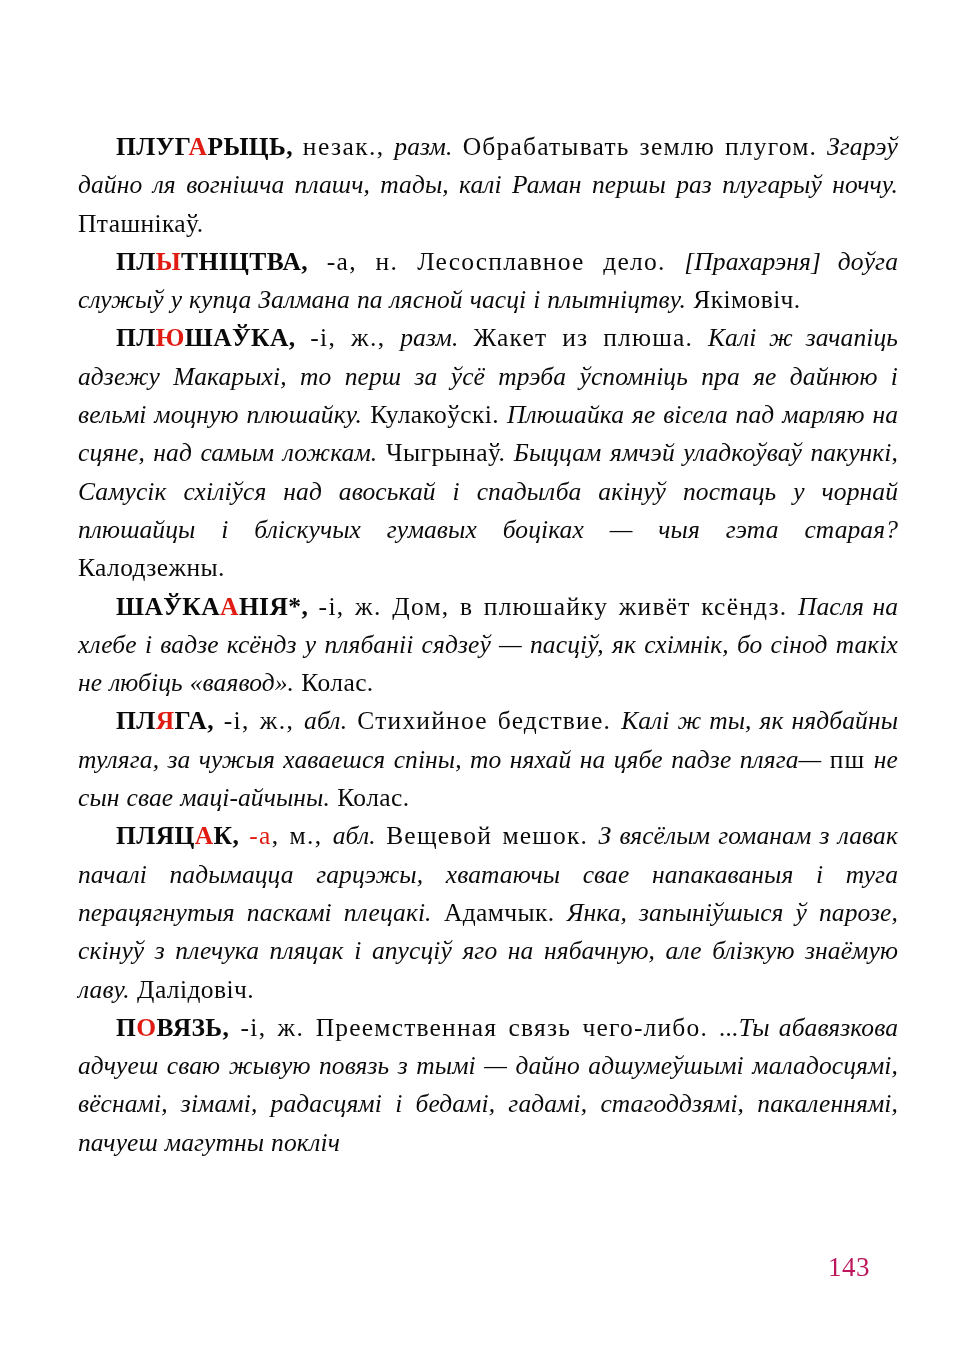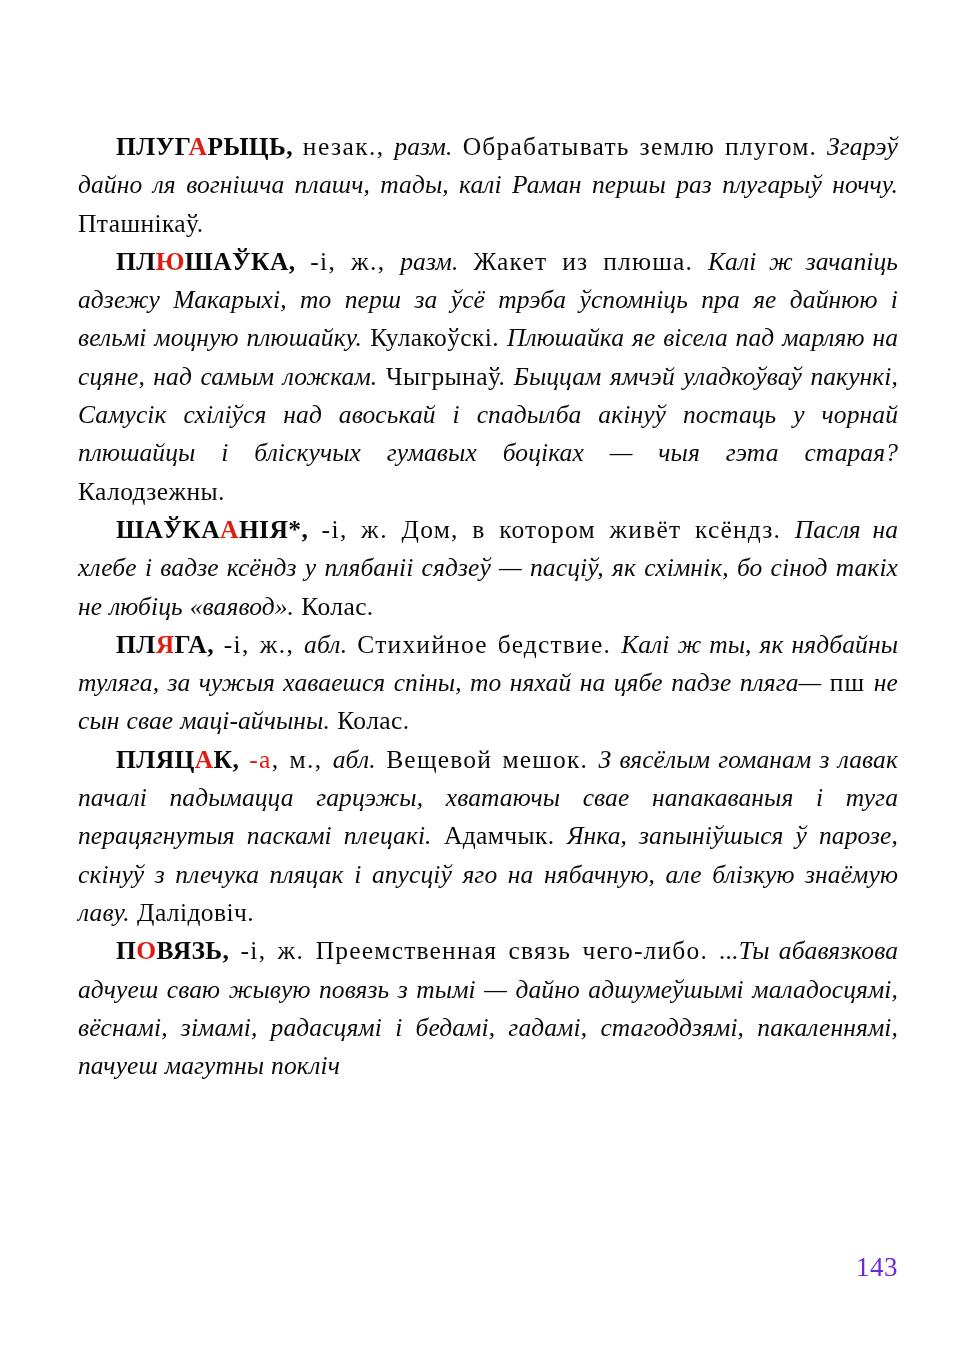--- a/index.html
+++ b/index.html
@@ -78,45 +78,48 @@
     font-style: normal;
     letter-spacing: 0.4px;
   }
   .upright-inline {
     font-style: normal;
     letter-spacing: 1.2px;
   }
 
   .pagenum {
     position: absolute;
-    right: 62px;
+    right: 90px;
     top: 1252px;
     font-size: 27px;
     font-family: "Liberation Serif", "DejaVu Serif", serif;
     letter-spacing: 0.5px;
-    color: #6d28d9;
+    color: #be185d;
   }
 </style>
 </head>
 <body>
 
 <div class="page">
   <div class="column">
 
     <p class="entry">
       <span class="hw"><span>ПЛУГ</span><span class="stress">А</span><span>РЫЦЬ</span></span><span class="hw">,</span><span class="gram"> незак., </span><span class="gram-it">разм.</span><span class="def"> Обрабатывать землю плугом. </span><span class="quote">Згарэў дайно ля вогнішча плашч, тады, калі Раман першы раз плугарыў ноччу.</span><span class="src"> Пташнікаў.</span>
     </p>
 
+    <p class="entry">
+      <span class="hw"><span>ПЛ</span><span class="stress">Ы</span><span>ТНІЦТВА</span></span><span class="hw">,</span><span class="gram"> -а, н.</span><span class="def"> Лесосплавное дело. </span><span class="quote">[Прахарэня] доўга служыў у купца Залмана па лясной часці і плытніцтву.</span><span class="src"> Якімовіч.</span>
+    </p>
 
     <p class="entry">
       <span class="hw"><span>ПЛ</span><span class="stress">Ю</span><span>ШАЎКА</span></span><span class="hw">,</span><span class="gram"> -і, ж., </span><span class="gram-it">разм.</span><span class="def"> Жакет из плюша. </span><span class="quote">Калі ж зачапіць адзежу Макарыхі, то перш за ўсё трэба ўспомніць пра яе дайнюю і вельмі моцную плюшайку.</span><span class="src"> Кулакоўскі.</span><span class="quote"> Плюшайка яе вісела пад марляю на сцяне, над самым ложкам.</span><span class="src"> Чыгрынаў.</span><span class="quote"> Быццам ямчэй уладкоўваў пакункі, Самусік схіліўся над авоськай і спадылба акінуў постаць у чорнай плюшайцы і бліскучых гумавых боціках — чыя гэта старая?</span><span class="src"> Калодзежны.</span>
     </p>
 
     <p class="entry">
-      <span class="hw"><span>ШАЎКА</span><span class="stress">А</span><span>НІЯ</span><span>*</span></span><span class="hw">,</span><span class="gram"> -і, ж.</span><span class="def"> Дом, в котором живёт ксёндз. </span><span class="quote">Пасля на хлебе і вадзе ксёндз у плябаніі сядзеў — пасціў, як схімнік, бо сінод такіх не любіць «ваявод».</span><span class="src"> Колас.</span>
+      <span class="hw"><span>ШАЎКА</span><span class="stress">А</span><span>НІЯ</span><span>*</span></span><span class="hw">,</span><span class="gram"> -і, ж.</span><span class="def"> Дом, в плюшайку живёт ксёндз. </span><span class="quote">Пасля на хлебе і вадзе ксёндз у плябаніі сядзеў — пасціў, як схімнік, бо сінод такіх не любіць «ваявод».</span><span class="src"> Колас.</span>
     </p>
 
     <p class="entry">
       <span class="hw"><span>ПЛ</span><span class="stress">Я</span><span>ГА</span></span><span class="hw">,</span><span class="gram"> -і, ж., </span><span class="gram-it">абл.</span><span class="def"> Стихийное бедствие. </span><span class="quote">Калі ж ты, як нядбайны туляга, за чужыя хаваешся спіны, то няхай на цябе падзе пляга</span><span class="quote">— </span><span class="upright-inline">пш</span><span class="quote"> не сын свае маці-айчыны.</span><span class="src"> Колас.</span>
     </p>
 
     <p class="entry">
       <span class="hw"><span>ПЛЯЦ</span><span class="stress">А</span><span>К</span></span><span class="hw">,</span><span class="gram red"> -а</span><span class="gram">, м., </span><span class="gram-it">абл.</span><span class="def"> Вещевой мешок. </span><span class="quote">З вясёлым гоманам з лавак пачалі падымацца гарцэжы, хватаючы свае напакаваныя і туга перацягнутыя паскамі плецакі.</span><span class="src"> Адамчык.</span><span class="quote"> Янка, запыніўшыся ў парозе, скінуў з плечука пляцак і апусціў яго на нябачную, але блізкую знаёмую лаву.</span><span class="src"> Далідовіч.</span>
     </p>
 

